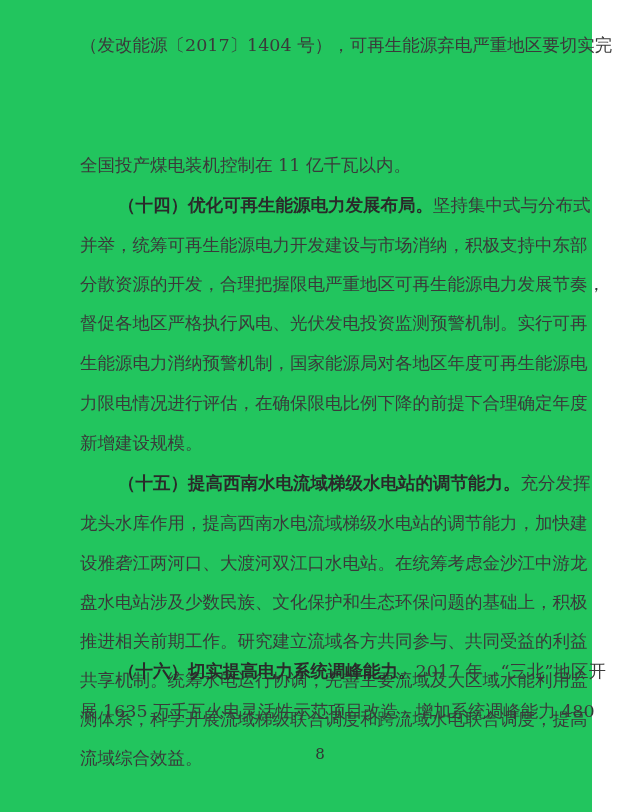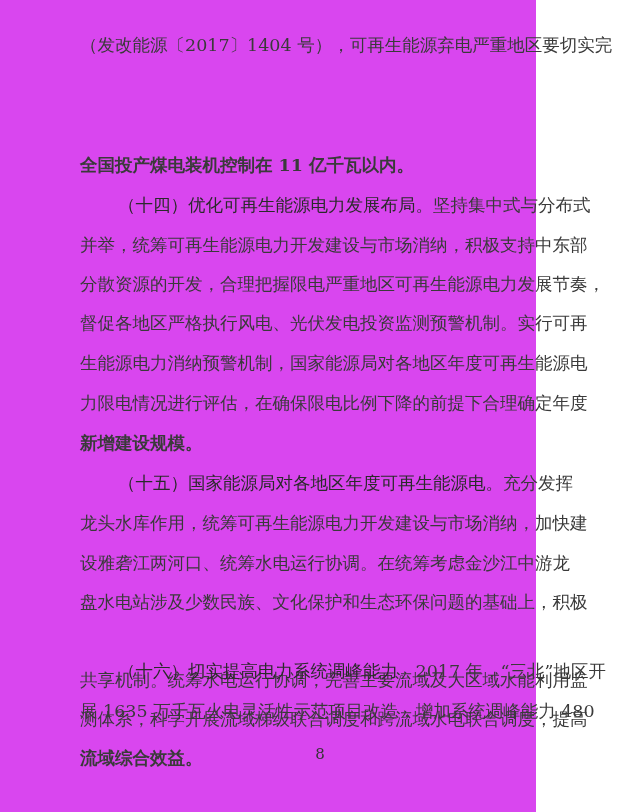--- a/index.html
+++ b/index.html
@@ -11,40 +11,40 @@
       width: 640px;
       height: 812px;
       position: relative;
       overflow: hidden;
       font-family: "DejaVu Serif", "Liberation Serif", serif;
       color: #333333;
     }
     .page {
       position: absolute;
       left: 0; top: 0;
-      width: 536px;
+      width: 592px;
       height: 812px;
-      background: #d946ef;
+      background: #22c55e;
     }
     .line {
       position: absolute;
       left: 80px;
       width: 480px;
       height: 30px;
       font-size: 17.5px;
       line-height: 30px;
       white-space: nowrap;
       text-align: justify;
       text-align-last: justify;
       letter-spacing: 0px;
       color: #3a3a3a;
     }
-    .line.short { text-align-last: left; font-weight: bold; }
+    .line.short { text-align-last: left; }
     .line.indent { left: 118px; width: 442px; }
-    .bold { font-weight: normal; color: #2a2a2a; }
+    .bold { font-weight: bold; color: #2a2a2a; }
     .page-number {
       position: absolute;
       left: 0;
       width: 640px;
       top: 745px;
       text-align: center;
       font-size: 15px;
       color: #333333;
     }
   </style>
@@ -60,25 +60,26 @@
     <span class="bold">（十四）优化可再生能源电力发展布局。</span><span>坚持集中式与分布式</span>
   </div>
   <div class="line" style="top:230px">并举，统筹可再生能源电力开发建设与市场消纳，积极支持中东部</div>
   <div class="line" style="top:269px">分散资源的开发，合理把握限电严重地区可再生能源电力发展节奏，</div>
   <div class="line" style="top:308px">督促各地区严格执行风电、光伏发电投资监测预警机制。实行可再</div>
   <div class="line" style="top:348px">生能源电力消纳预警机制，国家能源局对各地区年度可再生能源电</div>
   <div class="line" style="top:388px">力限电情况进行评估，在确保限电比例下降的前提下合理确定年度</div>
   <div class="line short" style="top:428px">新增建设规模。</div>
 
   <div class="line indent" style="top:468px">
-    <span class="bold">（十五）国家能源局对各地区年度可再生能源电。</span><span>充分发挥</span>
+    <span class="bold">（十五）提高西南水电流域梯级水电站的调节能力。</span><span>充分发挥</span>
   </div>
-  <div class="line" style="top:508px">龙头水库作用，统筹可再生能源电力开发建设与市场消纳，加快建</div>
-  <div class="line" style="top:548px">设雅砻江两河口、统筹水电运行协调。在统筹考虑金沙江中游龙</div>
+  <div class="line" style="top:508px">龙头水库作用，提高西南水电流域梯级水电站的调节能力，加快建</div>
+  <div class="line" style="top:548px">设雅砻江两河口、大渡河双江口水电站。在统筹考虑金沙江中游龙</div>
   <div class="line" style="top:587px">盘水电站涉及少数民族、文化保护和生态环保问题的基础上，积极</div>
+  <div class="line" style="top:626px">推进相关前期工作。研究建立流域各方共同参与、共同受益的利益</div>
   <div class="line" style="top:665px">共享机制。统筹水电运行协调，完善主要流域及大区域水能利用监</div>
   <div class="line" style="top:704px">测体系，科学开展流域梯级联合调度和跨流域水电联合调度，提高</div>
   <div class="line short" style="top:743px">流域综合效益。</div>
 
   <div class="line indent" style="top:656px">
     <span class="bold">（十六）切实提高电力系统调峰能力。</span><span>2017 年，“三北”地区开</span>
   </div>
   <div class="line" style="top:696px">展 1635 万千瓦火电灵活性示范项目改造，增加系统调峰能力 480</div>
 
   <div class="page-number">8</div>

